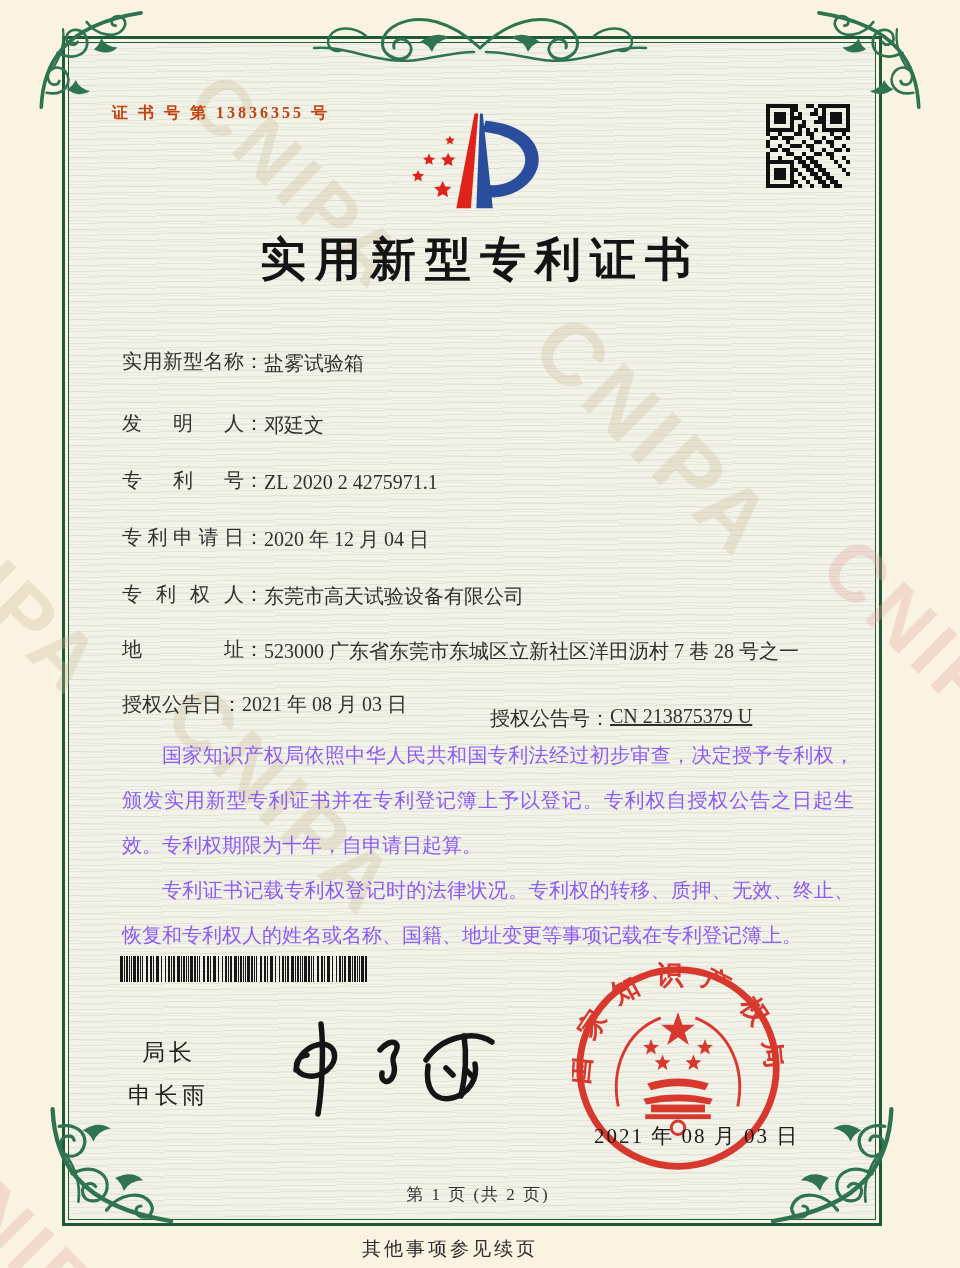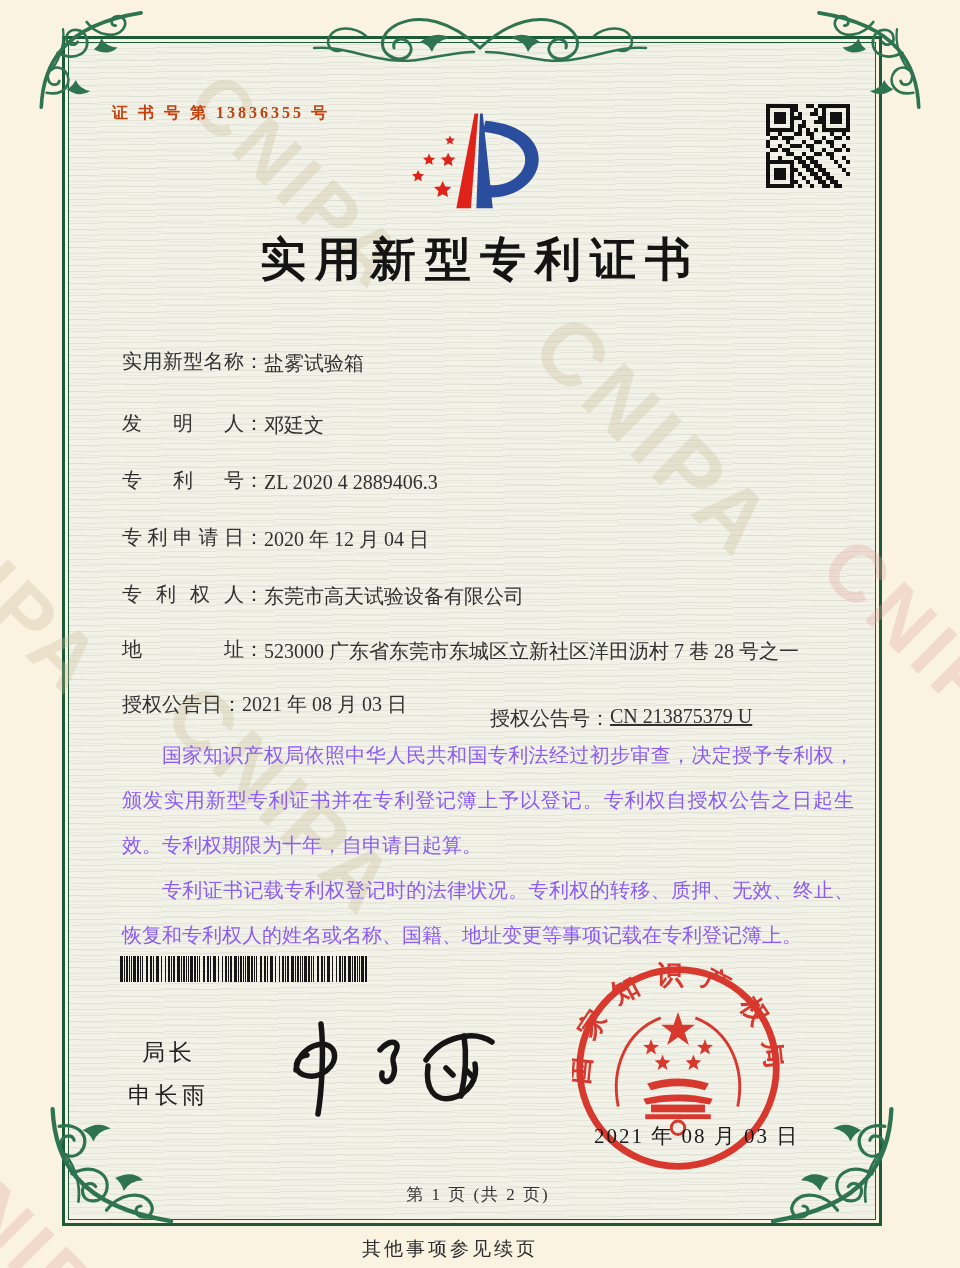--- a/index.html
+++ b/index.html
@@ -602,21 +602,21 @@
 
   <div class="content title">实用新型专利证书</div>
 
   <div class="content field-row" style="top:348px">
     <span class="flabel">实用新型名称</span><span class="fcolon">：</span><span class="fvalue">盐雾试验箱</span>
   </div>
   <div class="content field-row" style="top:410px">
     <span class="flabel">发明人</span><span class="fcolon">：</span><span class="fvalue">邓廷文</span>
   </div>
   <div class="content field-row" style="top:467px">
-    <span class="flabel">专利号</span><span class="fcolon">：</span><span class="fvalue">ZL 2020 4 2889406.3</span>
+    <span class="flabel">专利号</span><span class="fcolon">：</span><span class="fvalue">ZL 2020 2 4275971.1</span>
   </div>
   <div class="content field-row" style="top:524px">
     <span class="flabel">专利申请日</span><span class="fcolon">：</span><span class="fvalue">2020 年 12 月 04 日</span>
   </div>
   <div class="content field-row" style="top:581px">
     <span class="flabel">专利权人</span><span class="fcolon">：</span><span class="fvalue">东莞市高天试验设备有限公司</span>
   </div>
   <div class="content field-row" style="top:636px">
     <span class="flabel">地址</span><span class="fcolon">：</span><span class="fvalue">523000 广东省东莞市东城区立新社区洋田沥村 7 巷 28 号之一</span>
   </div>

